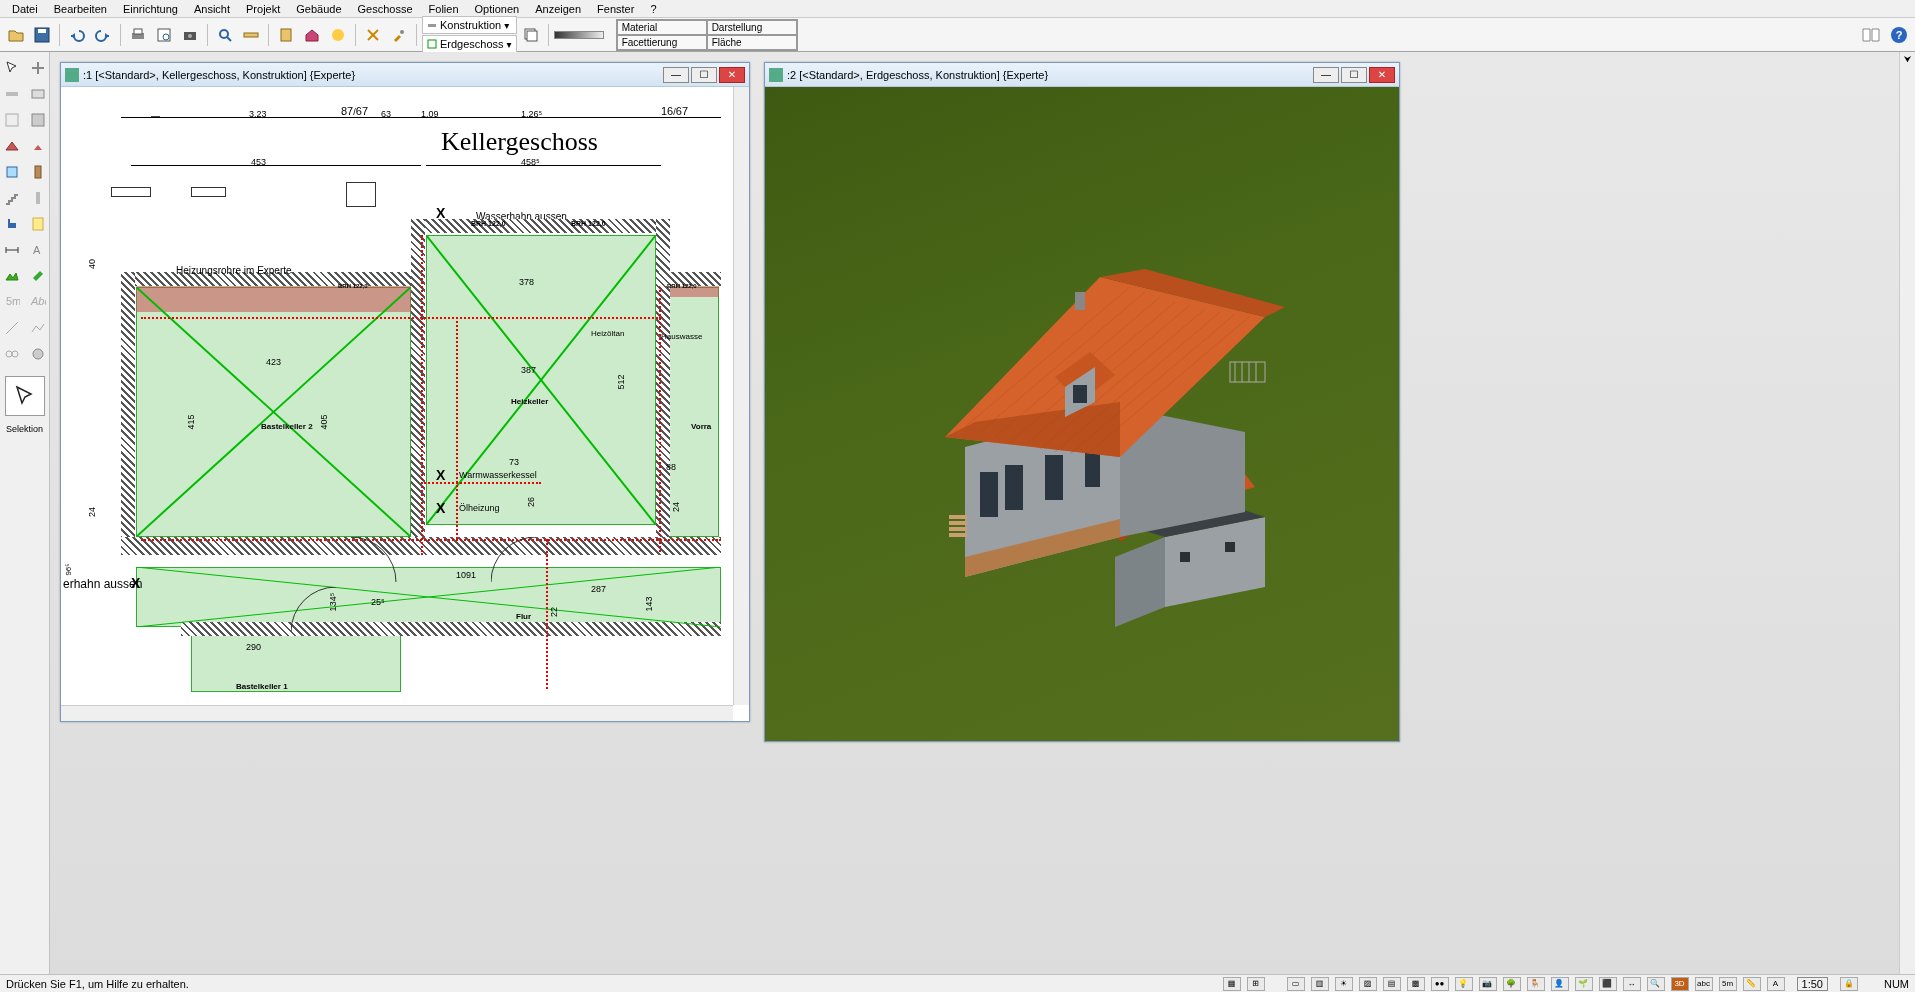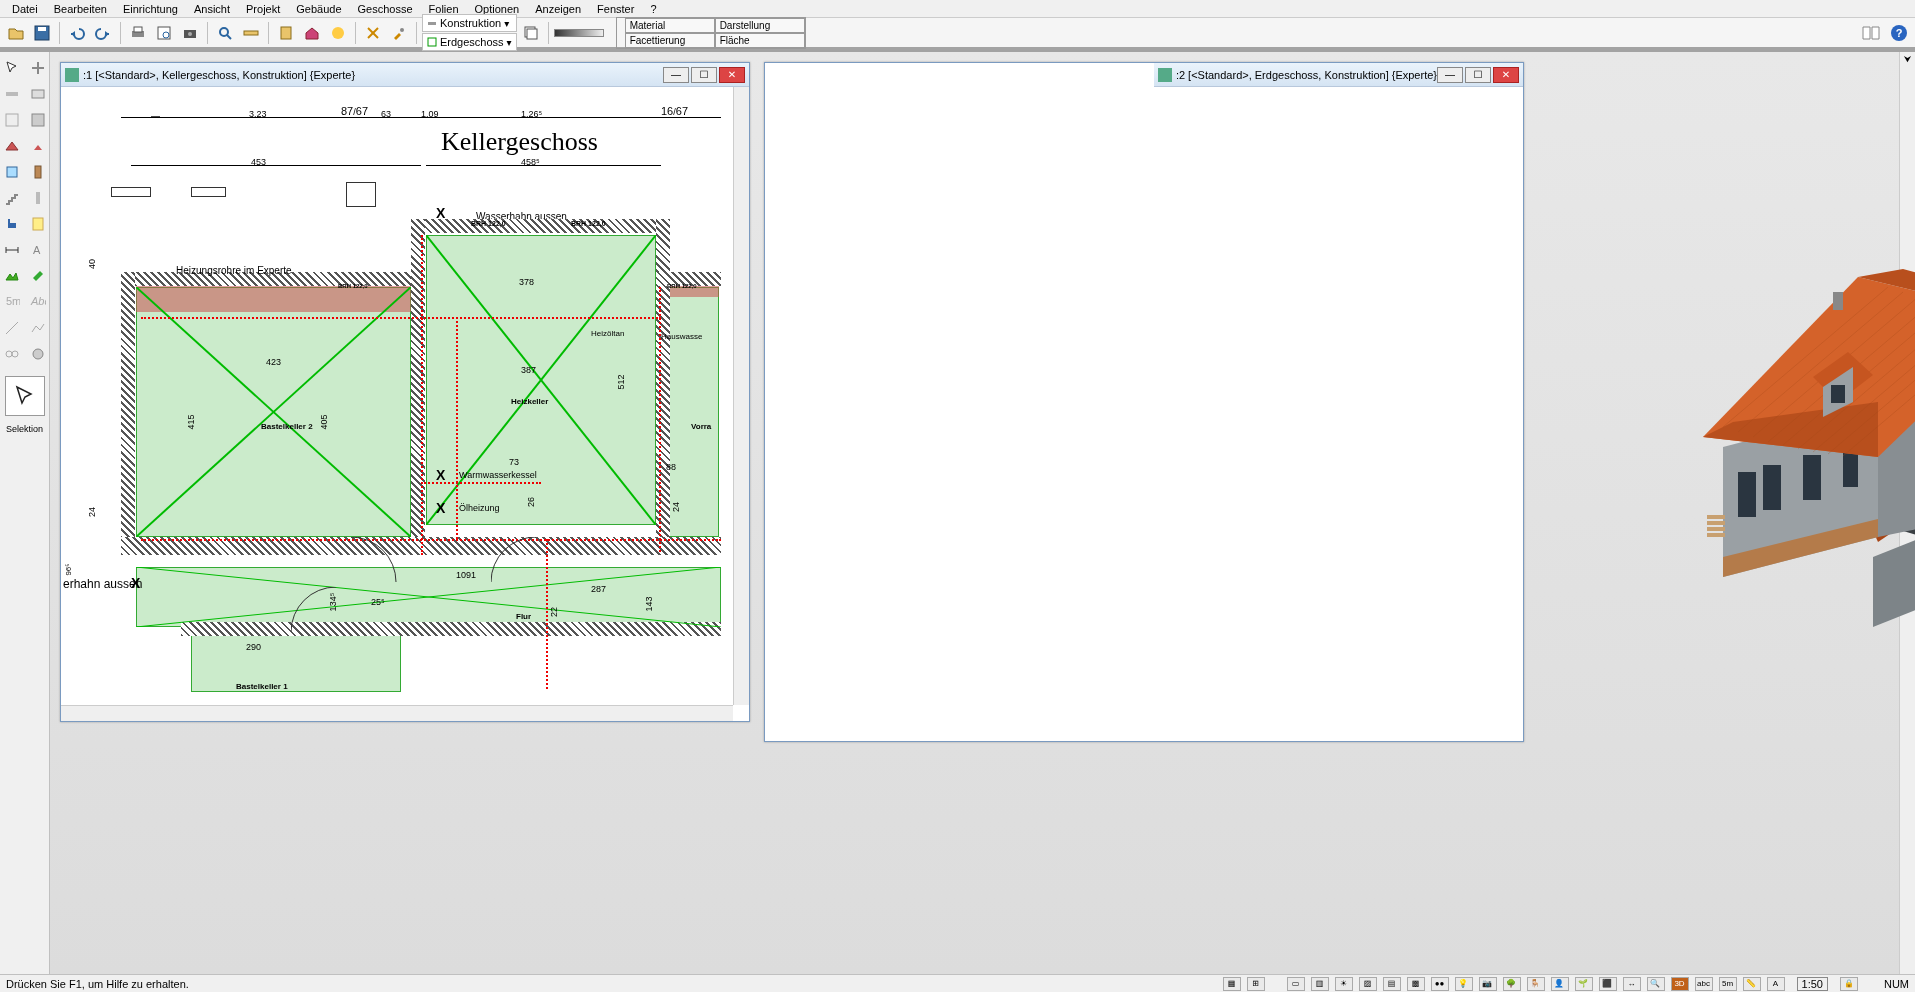--- a/index.html
+++ b/index.html
@@ -1,35 +1,35 @@
 <!DOCTYPE html>
 <html><head>
 <meta charset="utf-8">
 <style>
 * { margin: 0; padding: 0; box-sizing: border-box; font-family: "Segoe UI", Tahoma, sans-serif; font-size: 11px; }
 body { background: #e8e8e8; width: 1915px; height: 992px; overflow: hidden; display: flex; flex-direction: column; }
 .menubar { background: #f0f0f0; border-bottom: 1px solid #ccc; display: flex; height: 18px; align-items: center; padding: 0 4px; }
 .menubar .menu-item { padding: 1px 8px; cursor: pointer; text-align: center; }
-.toolbar-row { background: #f5f5f5; display: flex; height: 34px; align-items: center; padding: 2px 4px; border-bottom: 5px solid #a3a3a3; gap: 2px; }
+.toolbar-row { background: #f5f5f5; display: flex; height: 34px; align-items: center; padding: 2px 4px; border-bottom: 1px solid #a3a3a3; gap: 2px; }
 .tool-btn { width: 24px; height: 24px; display: inline-flex; align-items: center; justify-content: center; border: 1px solid transparent; border-radius: 2px; cursor: pointer; }
 .tool-sep { width: 1px; height: 22px; background: #c0c0c0; margin: 0 3px; }
 .dd { display: inline-flex; align-items: center; gap: 3px; border: 1px solid #c0c0c0; background: #fff; padding: 1px 4px; height: 18px; font-size: 10px; }
 .dd-group { display: flex; flex-direction: column; gap: 1px; }
-.prop-table { display: grid; grid-template-columns: 90px 90px; border: 1px solid #999; margin-left: 10px; padding-left: 8px; }
+.prop-table { display: grid; grid-template-columns: 90px 90px; border: 1px solid #999; margin-left: 10px; }
 .prop-table div { border: 1px solid #999; padding: 1px 4px; font-size: 10px; background: #f8f8f8; }
 .right-tools { margin-left: auto; display: flex; gap: 4px; align-items: center; }
 .main-area { flex: 1; display: flex; background: linear-gradient(#e8e8e8,#dcdcdc); position: relative; }
 .side-toolbar-l { width: 50px; background: #f0f0f0; border-right: 1px solid #c0c0c0; display: flex; flex-direction: column; align-items: center; padding: 4px 2px; gap: 2px; }
 .side-toolbar-l .tool-row { display: flex; gap: 2px; }
 .side-toolbar-l .sel-label { font-size: 9px; margin-top: 6px; }
 .big-cursor { width: 40px; height: 40px; border: 1px solid #999; display: flex; align-items: center; justify-content: center; margin-top: 8px; background: #fff; }
 .workspace { flex: 1; position: relative; padding: 10px; display: flex; gap: 14px; }
 .sub-window { background: #fff; border: 1px solid #7a9ac0; box-shadow: 0 0 2px rgba(0,0,0,.3); display: flex; flex-direction: column; }
 .sub-window.w2d { width: 690px; height: 660px; }
-.sub-window.w3d { width: 760px; height: 680px; align-items: flex-end; }
+.sub-window.w3d { width: 636px; height: 680px; }
 .titlebar { height: 24px; background: linear-gradient(#eaf3fb,#d5e4f3); display: flex; align-items: center; padding: 0 4px; font-size: 11px; border-bottom: 1px solid #b8c8dc; }
 .titlebar .title-icon { width: 14px; height: 14px; margin-right: 4px; }
 .titlebar .title-text { flex: 1; }
 .titlebar .win-btns { display: flex; gap: 2px; }
 .titlebar .win-btn { width: 26px; height: 16px; border: 1px solid #888; background: #eee; display: flex; align-items: center; justify-content: center; font-size: 10px; cursor: pointer; }
 .titlebar .win-btn.close { background: #d44; color: #fff; border-color: #a22; }
 .view2d-content { flex: 1; overflow: auto; position: relative; background: #fff; }
 .view2d-content .scroll-v { position: absolute; right: 0; top: 0; bottom: 16px; width: 16px; background: #efefef; border-left: 1px solid #ccc; }
 .view2d-content .scroll-h { position: absolute; bottom: 0; left: 0; right: 16px; height: 16px; background: #efefef; border-top: 1px solid #ccc; }
 .floorplan { position: relative; width: 660px; height: 610px; }

